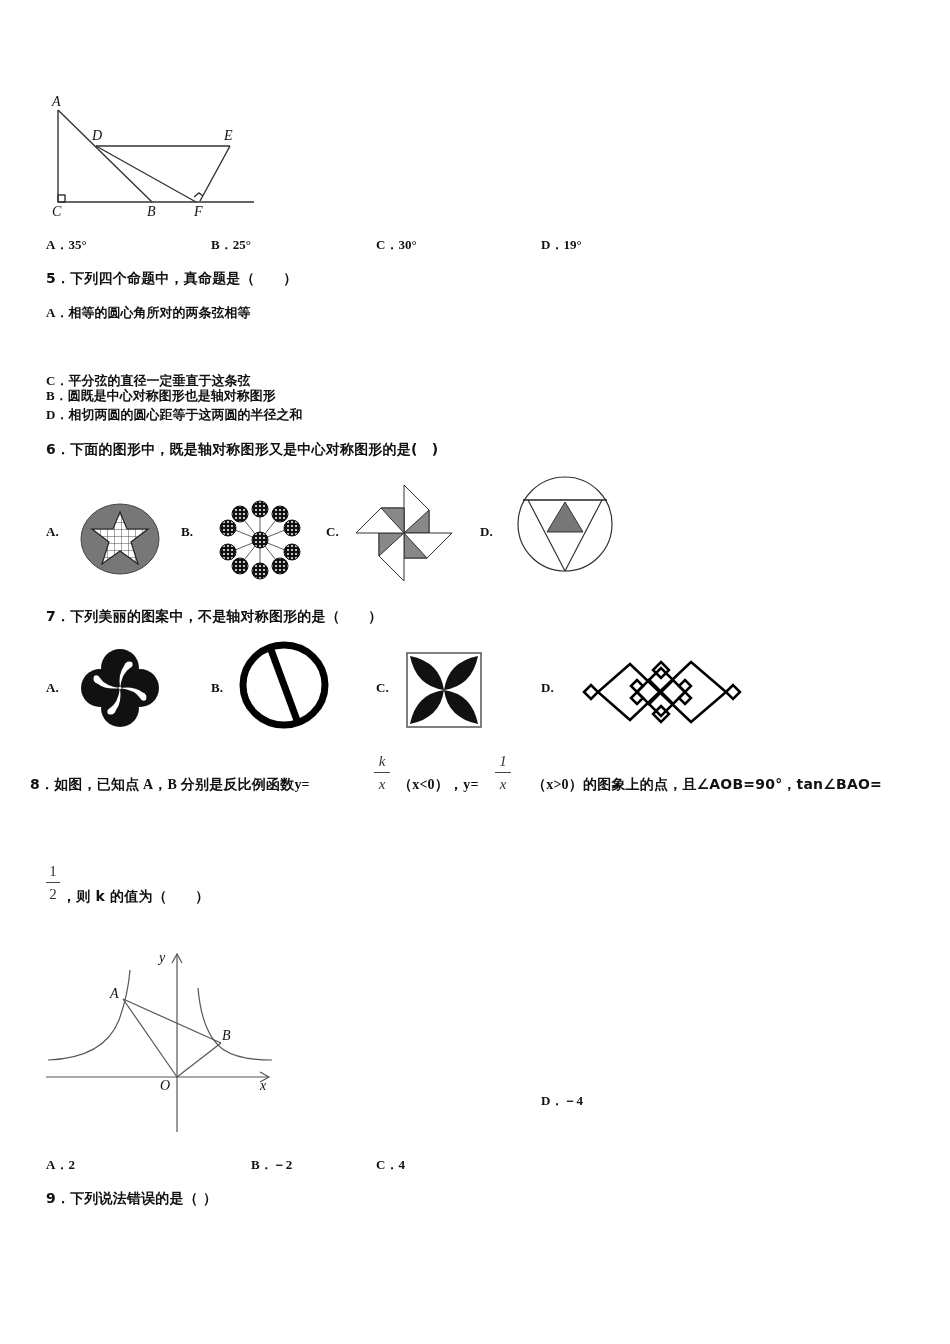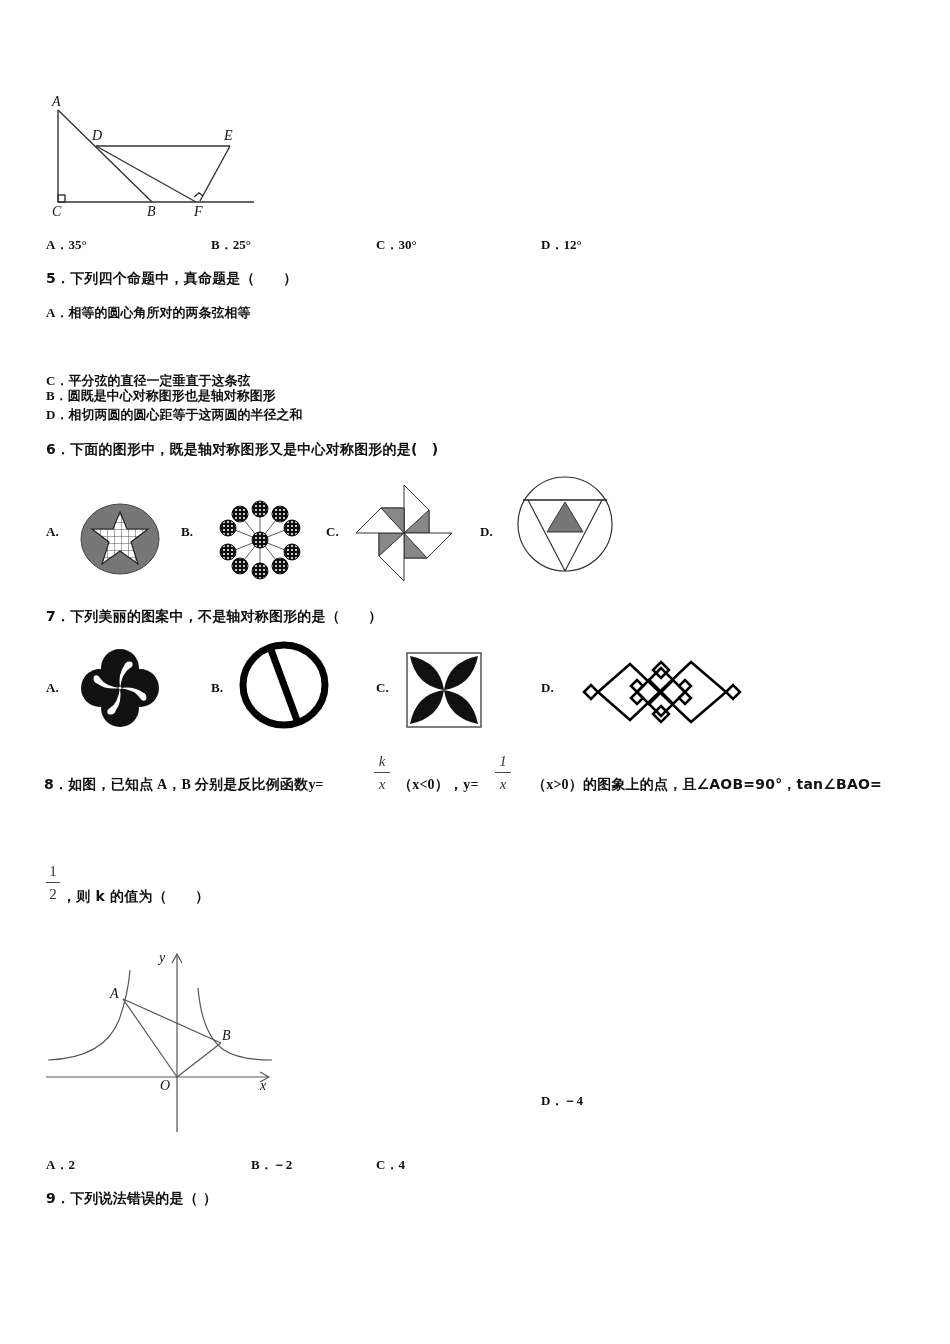--- a/index.html
+++ b/index.html
@@ -43,21 +43,21 @@
   <span class="abs fig-label" style="left:48px;top:34px;">D</span>
   <span class="abs fig-label" style="left:180px;top:34px;">E</span>
   <span class="abs fig-label" style="left:8px;top:110px;">C</span>
   <span class="abs fig-label" style="left:103px;top:110px;">B</span>
   <span class="abs fig-label" style="left:150px;top:110px;">F</span>
 </div>
 
 <div class="abs opt" style="left:46px;top:236px;"><span class="lbl">A．</span><span class="serif">35°</span></div>
 <div class="abs opt" style="left:211px;top:236px;"><span class="lbl">B．</span><span class="serif">25°</span></div>
 <div class="abs opt" style="left:376px;top:236px;"><span class="lbl">C．</span><span class="serif">30°</span></div>
-<div class="abs opt" style="left:541px;top:236px;"><span class="lbl">D．</span><span class="serif">12°</span></div>
+<div class="abs opt" style="left:541px;top:236px;"><span class="lbl">D．</span><span class="serif">19°</span></div>
 
 <div class="abs q" style="left:46px;top:270px;">5．下列四个命题中，真命题是（　　）</div>
 <div class="abs opt" style="left:46px;top:304px;"><span class="lbl">A．</span><span>相等的圆心角所对的两条弦相等</span></div>
 <div class="abs opt" style="left:46px;top:340px;margin-top:47px;"><span class="lbl">B．</span><span>圆既是中心对称图形也是轴对称图形</span></div>
 <div class="abs opt" style="left:46px;top:372px;"><span class="lbl">C．</span><span>平分弦的直径一定垂直于这条弦</span></div>
 <div class="abs opt" style="left:46px;top:406px;"><span class="lbl">D．</span><span>相切两圆的圆心距等于这两圆的半径之和</span></div>
 
 <div class="abs q" style="left:46px;top:441px;">6．下面的图形中，既是轴对称图形又是中心对称图形的是(　)</div>
 
 <div class="abs opt" style="left:46px;top:524px;"><span class="lbl">A.</span></div>
@@ -182,21 +182,21 @@
     <polygon points="85,32 97,20 109,32 97,44"></polygon>
     <polygon points="73,20 85,8 97,20 85,32"></polygon>
     <polygon points="73,44 85,32 97,44 85,56"></polygon>
     <polygon points="55,26 61,20 67,26 61,32"></polygon>
     <polygon points="103,26 109,20 115,26 109,32"></polygon>
     <polygon points="55,38 61,32 67,38 61,44"></polygon>
     <polygon points="103,38 109,32 115,38 109,44"></polygon>
   </g>
 </svg>
 
-<div class="abs q" style="left:44px;top:776px;">
+<div class="abs q" style="left:30px;top:776px;">
   <span>8．如图，已知点</span><span class="serif"> A，B </span><span>分别是反比例函数</span><span class="serif">y=</span>
 </div>
 <div class="frac" style="left:374px;top:752px;width:16px;">
   <span class="num">k</span>
   <span class="bar"></span>
   <span class="den">x</span>
 </div>
 <div class="abs q serif" style="left:398px;top:776px;">
   <span>（x&lt;0），</span><span>y=</span>
 </div>

